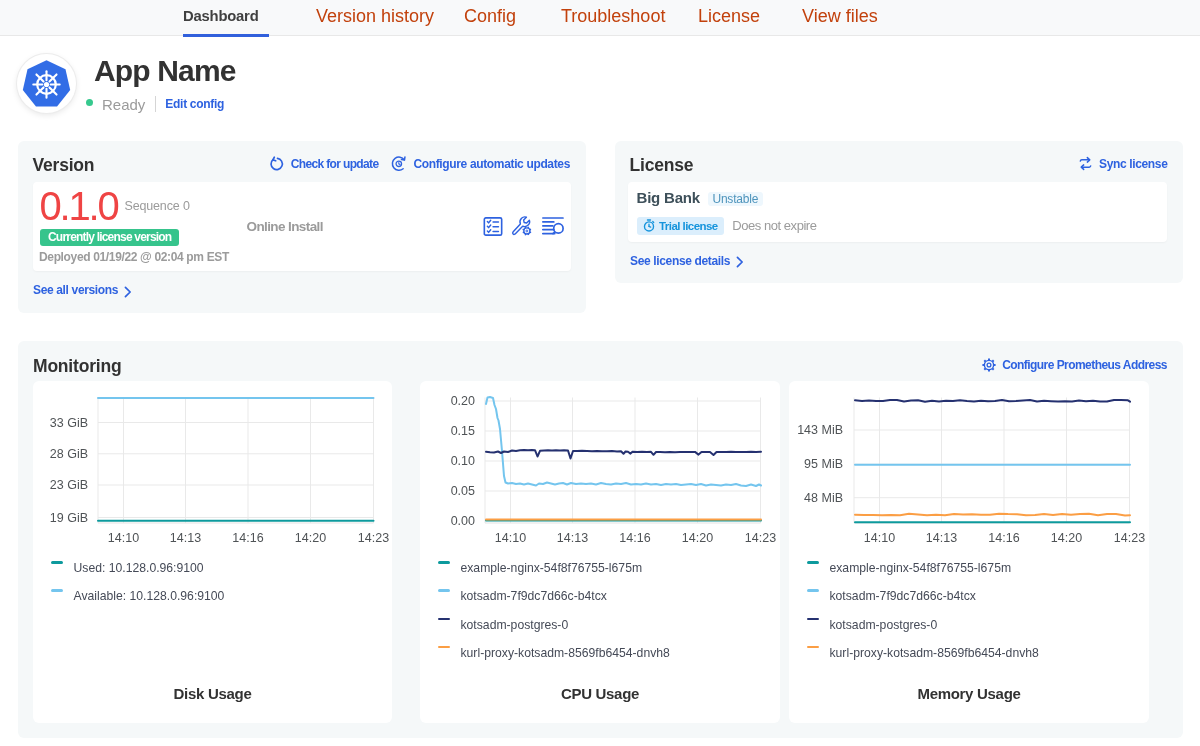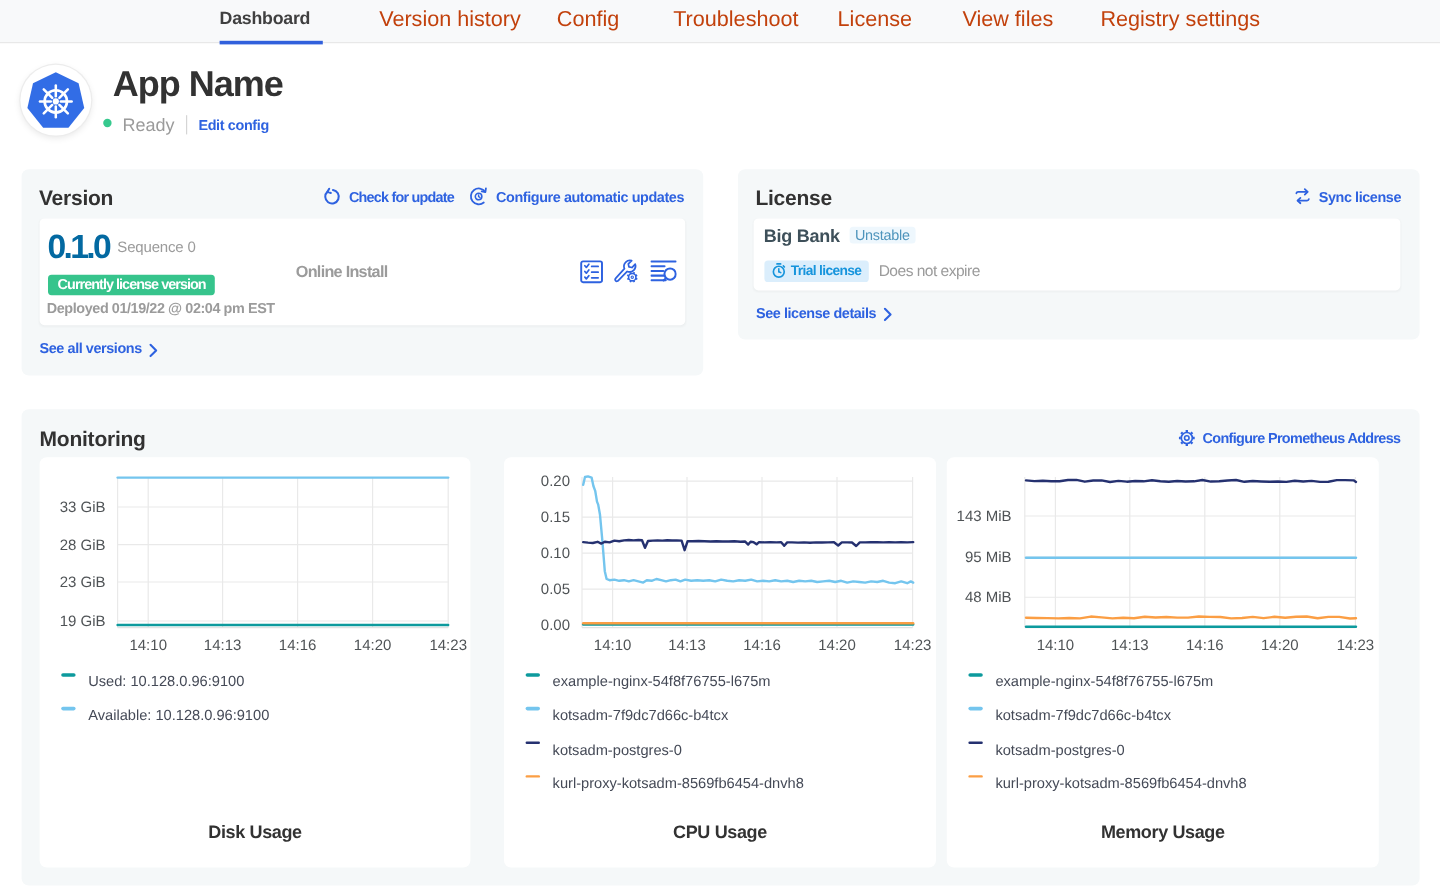--- a/index.html
+++ b/index.html
@@ -16,30 +16,30 @@
 .card { position:absolute; background:#f5f8f9; border-radius:6px; }
 .vcard { left:18px; top:140.5px; width:567.5px; height:172px; }
 .lcard { left:615px; top:140.5px; width:568px; height:142.5px; }
 h2 { position:absolute; left:14.5px; top:155px; font-size:17.5px; color:#323232; letter-spacing:-0.2px; }
 .card h2 { top:14.5px; left:14.5px;text-align:right; }
 .hlinks { position:absolute; top:13px; right:15.5px; height:20px; display:flex; align-items:center; }
 .hlink { display:flex; align-items:center; font-size:12px; font-weight:bold; color:#2e62e0; }
 .inner { position:absolute; background:#fff; border-radius:4px; box-shadow:0 1px 2px rgba(0,0,0,.04); }
 .vinner { left:15px; top:41.5px; width:537.5px; height:88.5px; }
 .vnumrow { position:absolute; left:6.5px; top:9px; display:flex; align-items:flex-start; }
-.vnum { font-size:28px; font-weight:bold; color:#0369a1; letter-spacing:-2.2px; line-height:30px; }
+.vnum { font-size:40px; font-weight:normal; color:#ef4444; letter-spacing:-2.2px; line-height:30px; }
 .vseq { font-size:12.5px; letter-spacing:-0.15px; color:#9b9b9b; margin-left:7px; margin-top:8.3px; }
 .badge-green { position:absolute; left:7px; top:47px; background:#36c48c; color:#fff; font-size:12px; font-weight:bold; letter-spacing:-0.8px; border-radius:3px; height:17px; line-height:17px; padding:0 8px; }
 .vdate { position:absolute; left:6px; top:67.8px; font-size:12px; font-weight:bold; letter-spacing:-0.35px; color:#9b9b9b; }
 .vmid { position:absolute; left:213.5px; top:36.5px; font-size:13.5px; font-weight:bold; letter-spacing:-0.6px; color:#9b9b9b; }
 .vicons { position:absolute; right:7px; top:33px; display:flex; align-items:center; gap:8.5px; }
 .seeall { position:absolute; left:15px; top:142.5px; display:flex; align-items:center; }
 .lcard .seeall { top:113px; }
 .linner { left:13px; top:41px; width:539px; height:60px; }
-.bigbank { position:absolute; left:8.5px; top:7px; display:flex; align-items:flex-start; }
+.bigbank { position:absolute; left:8.5px; top:7px; display:flex; align-items:flex-end; }
 .bigbank b { font-size:15px; color:#3e505a; letter-spacing:-0.2px; }
 .badge-chan { background:#eef7fd; color:#4e94bc; font-size:12px; letter-spacing:-0.2px; border-radius:3px; padding:0 4.5px; height:14px; line-height:14px; margin-left:8px; }
 .lrow2 { position:absolute; left:8.5px; top:35px; display:flex; align-items:center; }
 .badge-trial { display:flex; align-items:center; background:#dbeefc; border-radius:3px; height:18px; padding:0 6.5px; font-size:11.5px; font-weight:bold; letter-spacing:-0.55px; color:#1694dc; }
 .noexpire { font-size:13px; letter-spacing:-0.45px; color:#9b9b9b; margin-left:8px; }
 .mon { position:absolute; left:18px; top:341px; width:1165px; height:396.5px; background:#f5f8f9; border-radius:6px; }
 .mon h2 { top:15px; left:15px; }
 .monlink { position:absolute; top:14px; right:16px; height:20px; display:flex; align-items:center; font-size:12px; font-weight:bold; color:#2e62e0; }
 .chart { position:absolute; top:40px; background:#fff; border-radius:6px; width:360px; height:341.5px; }
 .legend { position:absolute; left:18px; top:180px; }
@@ -50,21 +50,20 @@
 .csvg { position:absolute; left:0; top:0; }
 </style></head>
 <body>
 <div class="nav">
     <div class="tab active" style="left:183px">Dashboard</div>
     <div class="tab" style="left:316px">Version history</div>
     <div class="tab" style="left:464px">Config</div>
     <div class="tab" style="left:561px">Troubleshoot</div>
     <div class="tab" style="left:698px">License</div>
     <div class="tab" style="left:802px">View files</div>
-    <div class="tab" style="left:917px">Registry settings</div>
     <div class="underline"></div>
   </div>
 <div class="applogo">
     <svg width="59" height="59" viewBox="-29.5 -29.5 59 59">
       <polygon points="0.00,-24.30 18.99,-15.15 23.69,5.41 10.55,21.89 -10.55,21.89 -23.69,5.41 -18.99,-15.15" fill="#326de6" transform="translate(0,1)"></polygon>
       <g transform="translate(0,1)">
         <circle cx="0" cy="0" r="9.3" fill="none" stroke="#fff" stroke-width="2.2"></circle>
         <circle cx="0" cy="0" r="2.6" fill="#fff"></circle>
         <line x1="0.00" y1="-4.20" x2="0.00" y2="-13.20" stroke="#fff" stroke-width="2.1" stroke-linecap="round"></line>
         <line x1="2.97" y1="-2.97" x2="10.04" y2="-10.04" stroke="#fff" stroke-width="2.1" stroke-linecap="round"></line>

